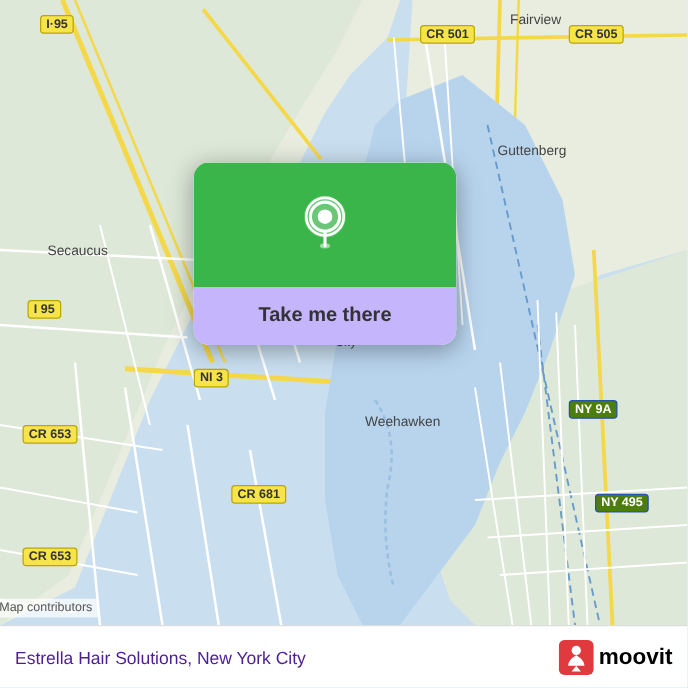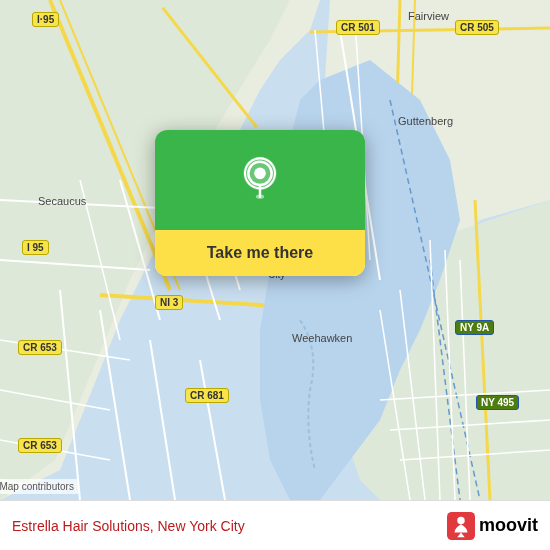--- a/index.html
+++ b/index.html
@@ -54,21 +54,21 @@
     }
 
     #location-pin-icon {
       width: 50px;
       height: 50px;
     }
 
     #popup-button {
       width: 100%;
       padding: 14px 10px;
-      background: #fde047;
+      background: #c4b5fd;
       border: none;
       cursor: pointer;
       font-size: 16px;
       font-weight: 600;
       color: #333;
       text-align: center;
     }
 
     
     #bottom-bar {
@@ -77,21 +77,21 @@
       background: white;
       display: flex;
       align-items: center;
       padding: 0 12px;
       border-top: 1px solid #ddd;
       position: relative;
     }
 
     #bottom-location-text {
       font-size: 14px;
-      color: #b91c1c;
+      color: #4c1d95;
       flex: 1;
     }
 
     #moovit-logo {
       display: flex;
       align-items: center;
       gap: 4px;
     }
 
     #moovit-icon {

